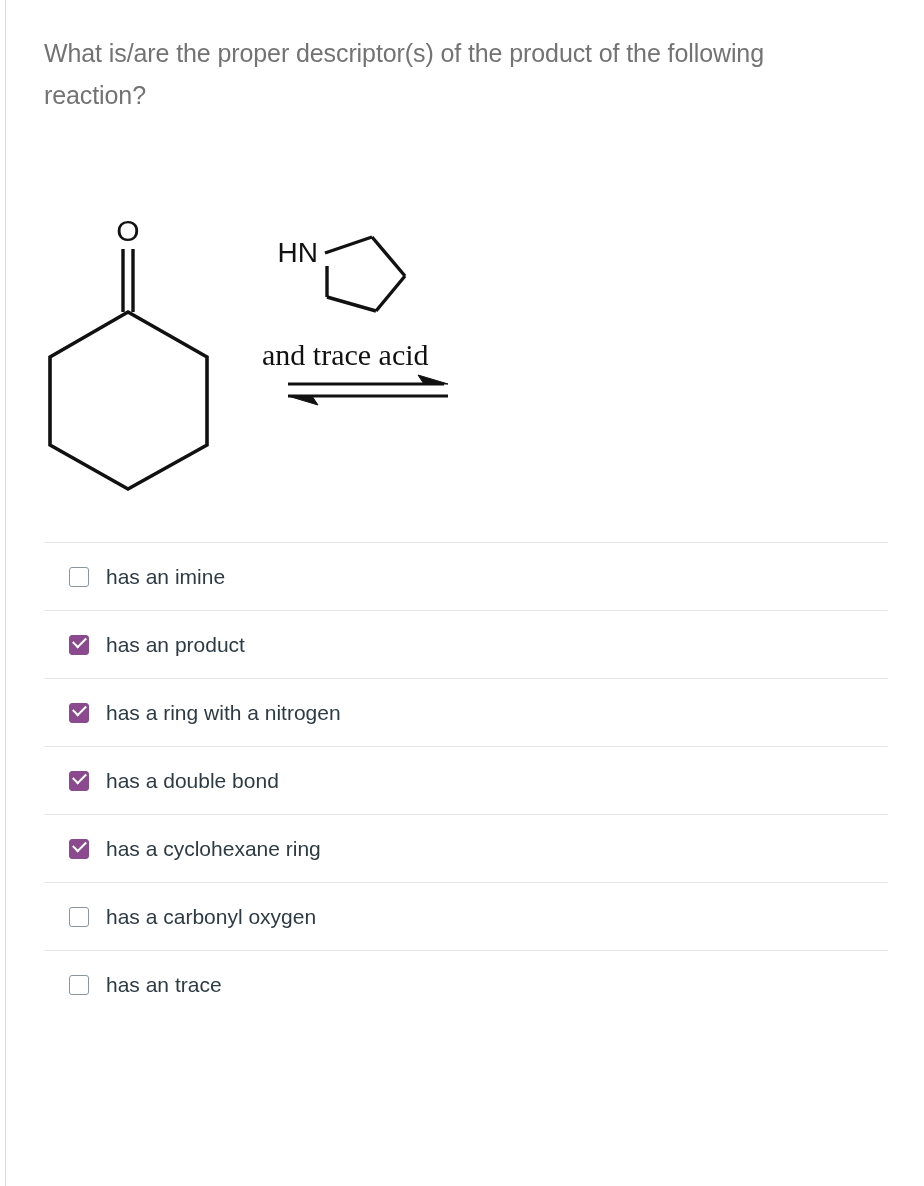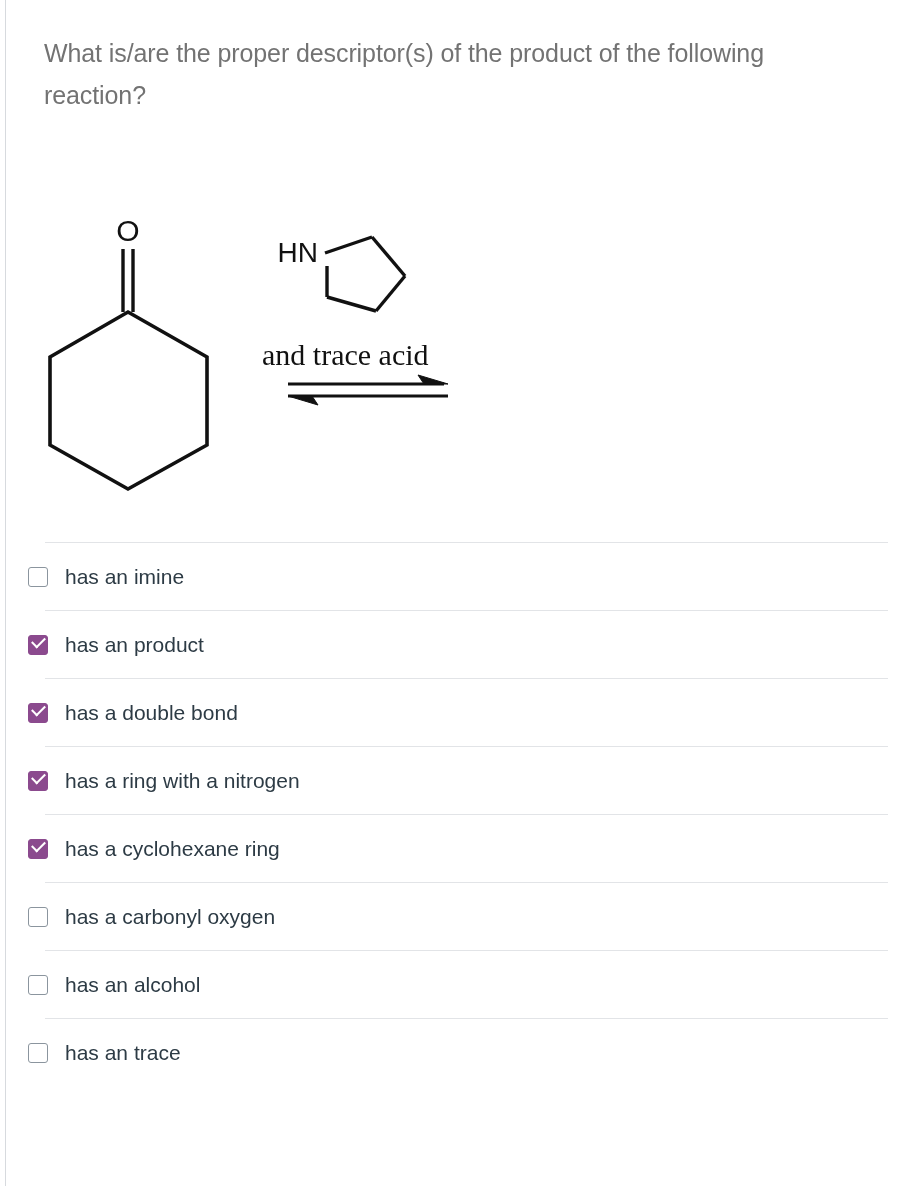--- a/index.html
+++ b/index.html
@@ -52,21 +52,21 @@
     position: absolute;
     left: 0;
     top: 543px;
     width: 924px;
   }
   .option-row {
     position: relative;
     height: 68px;
     box-sizing: border-box;
     border-top: 1px solid #e2e4e7;
-    padding-left: 28px;
+    padding-left: 69px;
     display: flex;
     align-items: center;
   }
   .option-row:last-child { }
   .option-row .row-inner {
     display: flex;
     align-items: center;
   }
   .checkbox {
     width: 20px;
@@ -170,50 +170,44 @@
           <span class="tick"></span>
         </span>
       <span class="option-label">has an product</span>
     </div>
   </div>
   <div class="option-row">
     <div class="row-inner">
       <span class="checkbox checked">
           <span class="tick"></span>
         </span>
+      <span class="option-label">has a ring with a nitrogen</span>
+    </div>
+  </div>
+  <div class="option-row">
+    <div class="row-inner">
+      <span class="checkbox checked">
+          <span class="tick"></span>
+        </span>
       <span class="option-label">has a double bond</span>
-    </div>
-  </div>
-  <div class="option-row">
-    <div class="row-inner">
-      <span class="checkbox checked">
-          <span class="tick"></span>
-        </span>
-      <span class="option-label">has a ring with a nitrogen</span>
     </div>
   </div>
   <div class="option-row">
     <div class="row-inner">
       <span class="checkbox checked">
           <span class="tick"></span>
         </span>
       <span class="option-label">has a cyclohexane ring</span>
     </div>
   </div>
   <div class="option-row">
     <div class="row-inner">
       <span class="checkbox unchecked"><span class="tick"></span></span>
       <span class="option-label">has a carbonyl oxygen</span>
     </div>
   </div>
   <div class="option-row">
     <div class="row-inner">
       <span class="checkbox unchecked"><span class="tick"></span></span>
-      <span class="option-label">has an alcohol</span>
-    </div>
-  </div>
-  <div class="option-row">
-    <div class="row-inner">
-      <span class="checkbox unchecked"><span class="tick"></span></span>
       <span class="option-label">has an trace</span>
     </div>
   </div>
 </div>
 
 </body></html>

